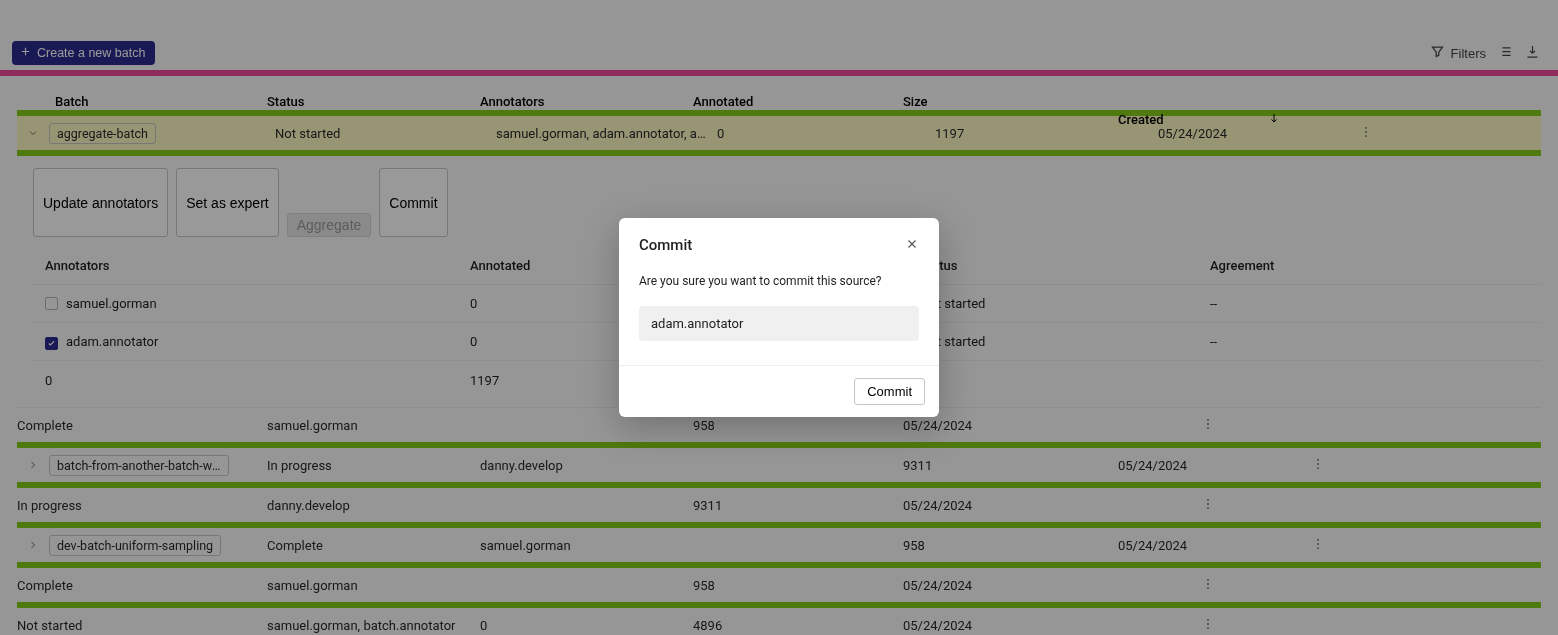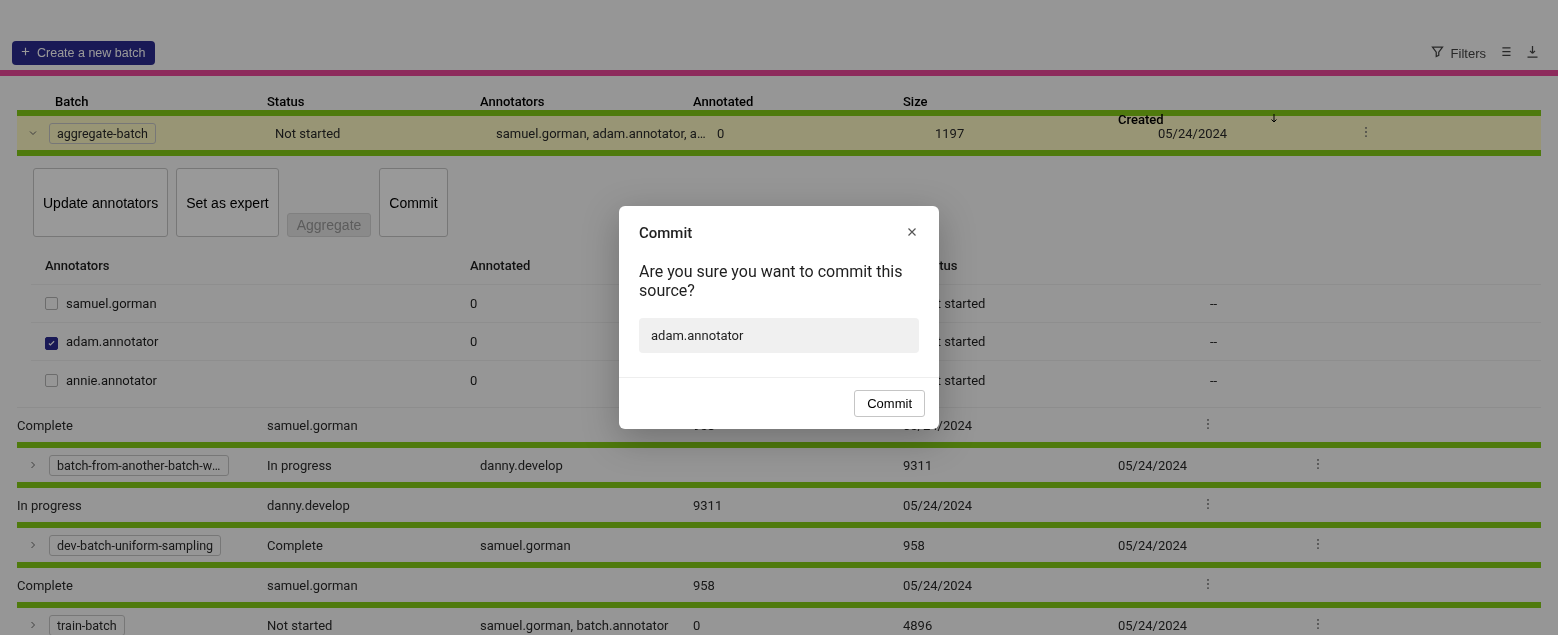--- a/index.html
+++ b/index.html
@@ -43,21 +43,21 @@
   .chk.on svg { width: 9px; height: 9px; color: #fff; }
 
   
   .overlay { position: absolute; inset: 0; background: rgba(0,0,0,0.40); display: flex; align-items: center; justify-content: center; }
   .modal { width: 320px; background: #fff; border-radius: 6px; box-shadow: 0 10px 36px rgba(0,0,0,0.25); display: flex; flex-direction: column; overflow: hidden; }
   .modal-hdr { display: flex; align-items: center; justify-content: space-between; padding: 18px 20px 0; }
   .modal-hdr h2 { font-size: 15px; font-weight: 500; }
   .modal-hdr button { background: none; border: none; cursor: pointer; color: #555; }
   .modal-hdr button svg { width: 14px; height: 14px; }
   .modal-body { padding: 20px 20px 24px; }
-  .modal-body p { font-size: 16px; margin-bottom: 18px; }
+  .modal-body p { font-size: 12px; margin-bottom: 18px; }
   .src-box { background: #f0f0f0; border-radius: 4px; padding: 10px 12px; font-size: 13px; }
   .modal-ftr { border-top: 1px solid #eee; padding: 12px 14px; display: flex; justify-content: flex-end; }
   .commit-btn { border: 1px solid #c5c5c5; background: #fff; border-radius: 3px; font-size: 13px; padding: 5px 12px; cursor: pointer; }
 </style>
 </head>
 <body>
 
 <div class="toolbar">
   <button class="create-btn">
     <span><svg viewBox="0 0 24 24" fill="none" stroke="currentColor" stroke-width="2.5">
@@ -127,20 +127,21 @@
         <button class="nbtn">Update annotators</button>
         <button class="nbtn">Set as expert</button>
         <button class="nbtn disabled">Aggregate</button>
         <button class="nbtn">Commit</button>
       </div>
       <div class="nhdr">
         <div>Annotators</div>
         <div>Annotated</div>
         <div>Size</div>
         <div>Status</div>
+        <div>Agreement</div>
       </div>
       <div id="nested-rows">
           <div class="nrow">
             <div><span class="chk"></span><span>samuel.gorman</span></div>
             <div>0</div>
             <div>1197</div>
             <div>Not started</div>
             <div>--</div>
           </div>
           <div class="nrow">
@@ -148,21 +149,20 @@
                 <svg viewBox="0 0 24 24" fill="none" stroke="currentColor" stroke-width="3">
                   <path d="M5 12l4 4 10-10"></path>
                 </svg>
               </span><span>adam.annotator</span></div>
             <div>0</div>
             <div>1197</div>
             <div>Not started</div>
             <div>--</div>
           </div>
           <div class="nrow">
-            <div><span class="chk"></span><span>annie.annotator</span></div>
             <div>0</div>
             <div>1197</div>
             <div>Not started</div>
             <div>--</div>
           </div>
         </div>
     </div>
 
     <div id="rest-rows">
         <div class="row">
@@ -235,28 +235,20 @@
           <div></div>
           <div>958</div>
           <div>05/24/2024</div>
           <div class="menu-cell"><svg viewBox="0 0 24 24" fill="currentColor">
               <circle cx="12" cy="5" r="1.6"></circle>
               <circle cx="12" cy="12" r="1.6"></circle>
               <circle cx="12" cy="19" r="1.6"></circle>
             </svg></div>
         </div>
         <div class="row">
-          <div class="batch-cell">
-            <span class="caret">
-              <svg viewBox="0 0 24 24" fill="none" stroke="currentColor" stroke-width="2">
-                <path d="M9 6l6 6-6 6"></path>
-              </svg>
-            </span>
-            <span class="chip">train-batch</span>
-          </div>
           <div>Not started</div>
           <div class="trunc">samuel.gorman, batch.annotator</div>
           <div>0</div>
           <div>4896</div>
           <div>05/24/2024</div>
           <div class="menu-cell"><svg viewBox="0 0 24 24" fill="currentColor">
               <circle cx="12" cy="5" r="1.6"></circle>
               <circle cx="12" cy="12" r="1.6"></circle>
               <circle cx="12" cy="19" r="1.6"></circle>
             </svg></div>

